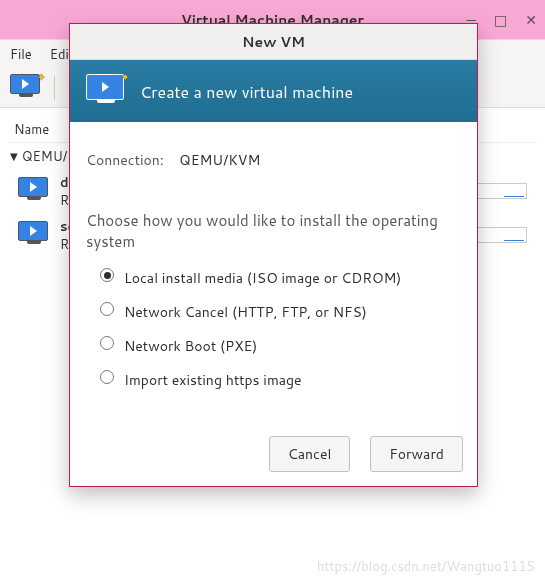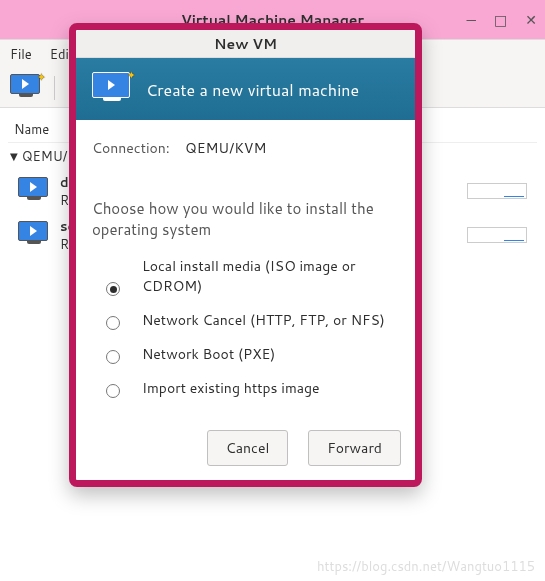--- a/index.html
+++ b/index.html
@@ -29,31 +29,31 @@
     
     .monitor-icon { width: 32px; height: 28px; position: relative; }
     .monitor-icon .screen { width: 30px; height: 20px; border: 1.5px solid #555; border-radius: 2px; background: #3584e4; display: flex; align-items: center; justify-content: center; }
     .monitor-icon .screen::after { content: ""; display: block; width: 0; height: 0; border-left: 7px solid #fff; border-top: 5px solid transparent; border-bottom: 5px solid transparent; }
     .monitor-icon .stand { width: 14px; height: 3px; background: #555; margin: 0 auto; border-radius: 0 0 2px 2px; }
     .monitor-icon.large .screen { width: 38px; height: 26px; border-color: #fff; }
     .monitor-icon.large { width: 40px; height: 34px; }
     .monitor-icon.large .stand { background: #fff; width: 18px; }
     .monitor-icon.star::before { content: "✦"; position: absolute; top: -5px; right: -4px; color: #f5c211; font-size: 11px; text-shadow: 0 0 1px #000; z-index: 2; }
     
-    .dialog { position: absolute; left: 69px; top: 23px; width: 353px; height: 464px; background: #fff; border: 7px solid #be185d; border-radius: 8px; box-shadow: 0 8px 20px rgba(0,0,0,0.25); display: flex; flex-direction: column; }
+    .dialog { position: absolute; left: 69px; top: 23px; width: 409px; height: 464px; background: #fff; border: 1px solid #be185d; border-radius: 0; box-shadow: 0 8px 20px rgba(0,0,0,0.25); display: flex; flex-direction: column; }
     .dialog-title { height: 36px; display: flex; align-items: center; justify-content: center; font-weight: bold; font-size: 14px; color: #2e2e2e; background: #f0efee; border-radius: 4px 4px 0 0; border-bottom: 1px solid #ddd; }
     .dialog-banner { background: #0b6e99; background: linear-gradient(#2a7ca3, #1f6d92); color: #fff; padding: 14px 16px; display: flex; align-items: center; gap: 14px; }
     .banner-text h3 { font-size: 16px; font-weight: normal; }
     .banner-text p { font-size: 13px; color: #cce5f0; margin-top: 4px; }
-    .dialog-body { padding: 18px 16px; flex: 1; color: #2e2e2e; font-size: 14px; }
+    .dialog-body { padding: 18px 16px; flex: 1; color: #2e2e2e; font-size: 14px; margin-top: 10px; }
     .conn-row { margin-bottom: 40px; }
     .conn-row .lbl { color: #555; }
     .prompt { color: #555; margin-bottom: 16px; font-size: 15px; }
     .radio-group { display: flex; flex-direction: column; gap: 14px; padding-left: 14px; }
-    .radio-item { display: flex; align-items: flex-end; gap: 22px; cursor: pointer; }
+    .radio-item { display: flex; align-items: flex-start; gap: 10px; cursor: pointer; }
     .radio-circle { width: 14px; height: 14px; border: 1.5px solid #777; border-radius: 50%; display: flex; align-items: center; justify-content: center; flex-shrink: 0; }
     .radio-circle.selected::after { content: ""; width: 7px; height: 7px; background: #2e2e2e; border-radius: 50%; }
     .radio-label { font-size: 14px; color: #2e2e2e; }
     .dialog-footer { padding: 14px; display: flex; gap: 20px; justify-content: flex-end; }
     .btn { padding: 7px 18px; font-size: 14px; border: 1px solid #c0c0c0; background: #f6f5f4; border-radius: 3px; cursor: pointer; color: #2e2e2e; }
     .btn.disabled { color: #aaa; cursor: default; }
     .watermark { position: absolute; bottom: 6px; right: 10px; color: #ddd; font-size: 13px; }
   </style>
 </head>
 <body>

